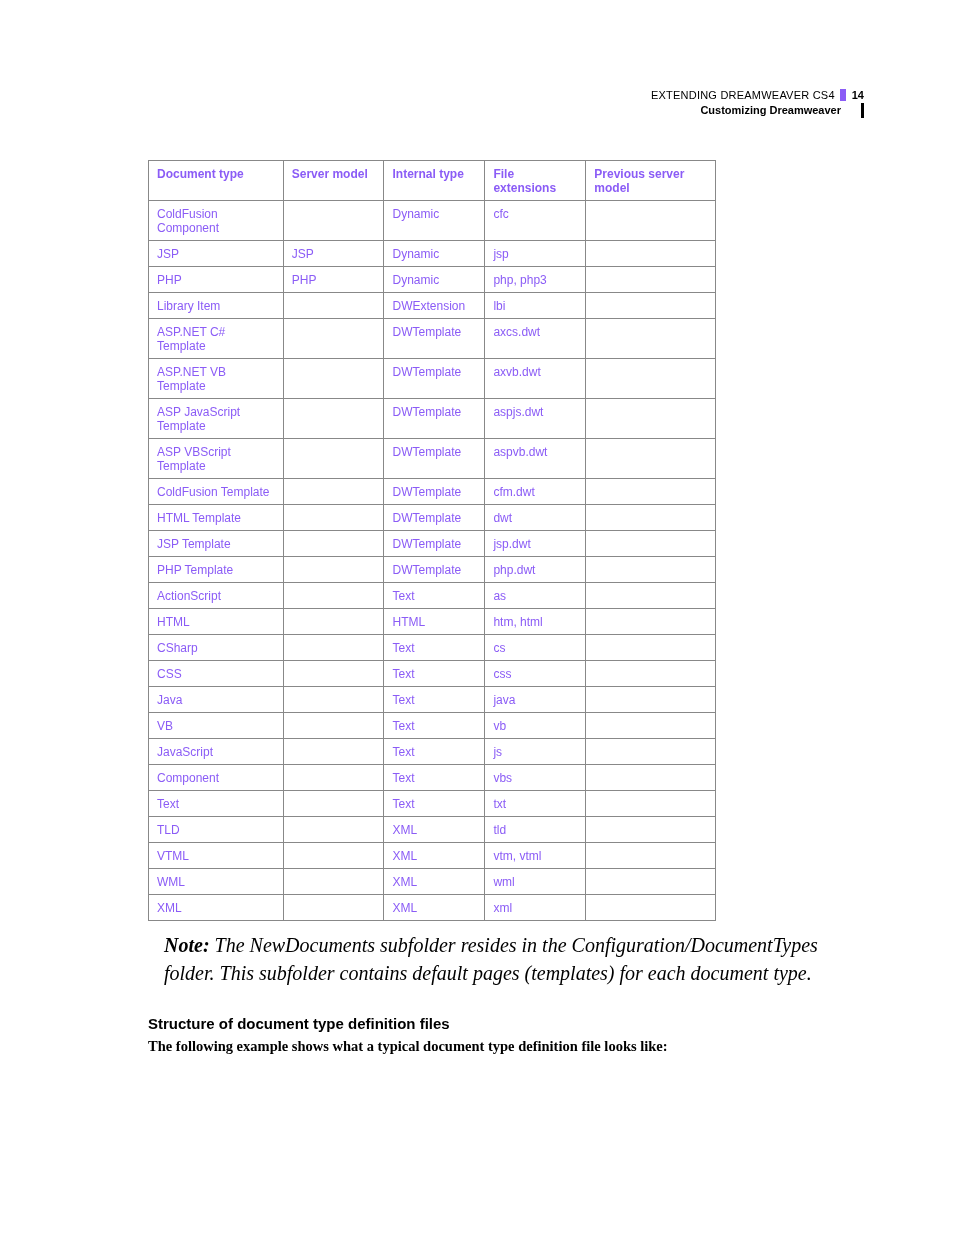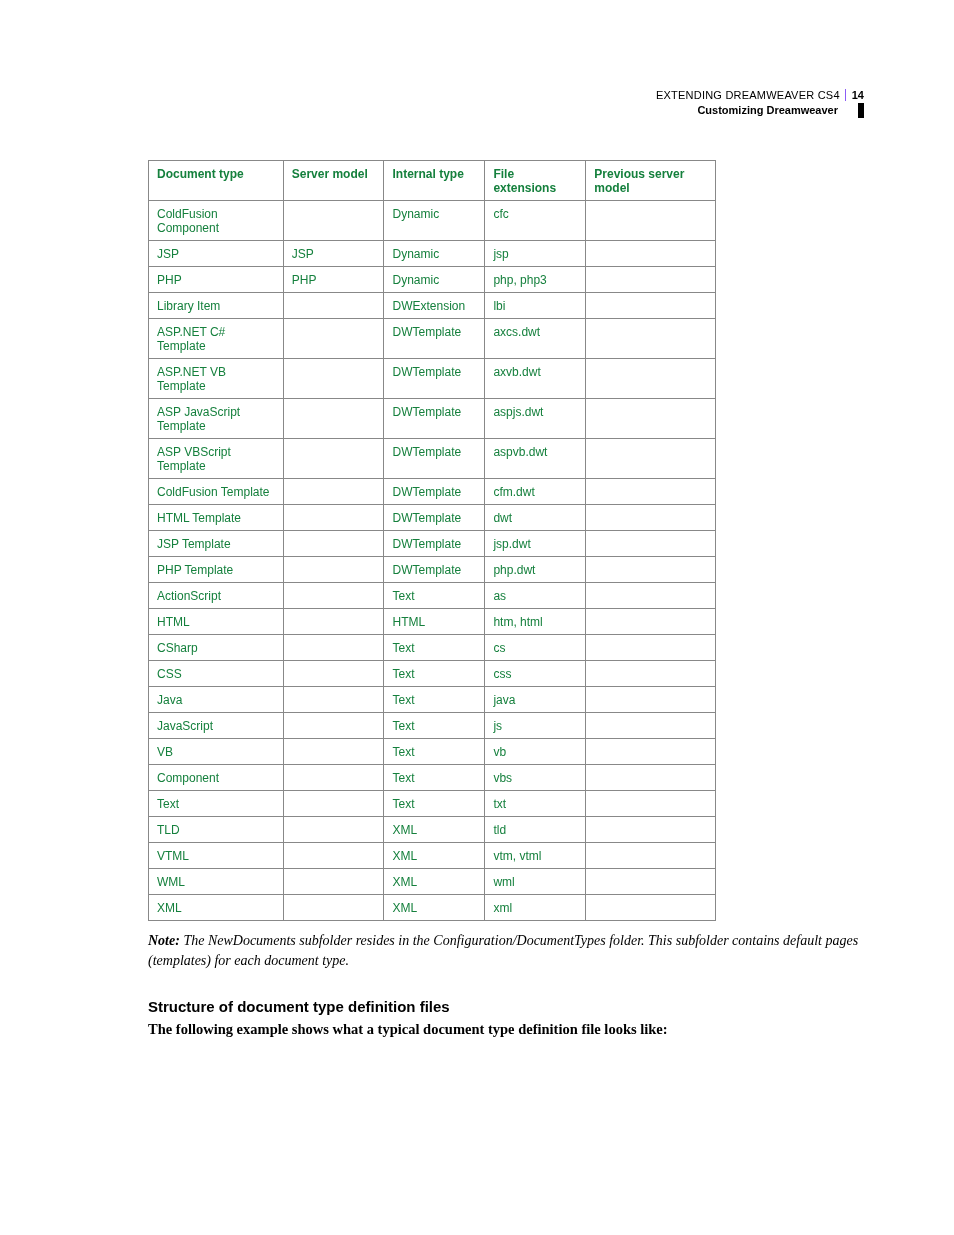--- a/index.html
+++ b/index.html
@@ -25,40 +25,40 @@
     font-family: "Myriad Pro", "Segoe UI", Arial, sans-serif;
     font-size: 11px;
     line-height: 1.35;
   }
   .running-line1 {
     letter-spacing: 0.02em;
   }
   .pagenum {
     font-weight: 700;
     padding-left: 6px;
-    border-left: 1px solid #8b5cf6;
+    border-left: 6px solid #8b5cf6;
     margin-left: 5px;
   }
   .running-line2 {
     font-weight: 700;
     padding-right: 20px;
   }
   .running-line2-wrap {
     display: inline-block;
-    border-right: 6px solid #000000;
+    border-right: 3px solid #000000;
   }
   .content {
     margin-top: 72px;
   }
   table.data {
     border-collapse: collapse;
     width: 568px;
     font-family: "Myriad Pro", "Segoe UI", Arial, sans-serif;
     font-size: 12px;
-    color: #15803d;
+    color: #8b5cf6;
   }
   table.data th, table.data td {
     border: 1px solid #888;
     padding: 6px 8px 5px 8px;
     text-align: left;
     vertical-align: top;
   }
   table.data th {
     font-weight: 700;
     font-size: 12px;
@@ -67,24 +67,24 @@
   table.data col.c2 { width: 101px; }
   table.data col.c3 { width: 101px; }
   table.data col.c4 { width: 101px; }
   table.data col.c5 { width: 130px; }
   p.body {
     font-size: 14.5px;
     line-height: 1.4;
     margin: 14px 0 0 0;
   }
   p.note {
-    font-size: 14px;
+    font-size: 20px;
     font-style: italic;
     line-height: 1.4;
-    margin: 10px 0 0 0;
+    margin: 10px 0 0 16px;
   }
   p.note .note-label {
     font-weight: 700;
     font-style: italic;
   }
   h3.sect {
     font-family: "Myriad Pro", "Segoe UI", Arial, sans-serif;
     font-weight: 700;
     font-size: 15px;
     margin: 28px 0 0 0;
@@ -237,31 +237,31 @@
             <td></td>
           </tr>
           <tr>
             <td>Java</td>
             <td></td>
             <td>Text</td>
             <td>java</td>
             <td></td>
           </tr>
           <tr>
+            <td>VB</td>
+            <td></td>
+            <td>Text</td>
+            <td>vb</td>
+            <td></td>
+          </tr>
+          <tr>
             <td>JavaScript</td>
             <td></td>
             <td>Text</td>
             <td>js</td>
-            <td></td>
-          </tr>
-          <tr>
-            <td>VB</td>
-            <td></td>
-            <td>Text</td>
-            <td>vb</td>
             <td></td>
           </tr>
           <tr>
             <td>Component</td>
             <td></td>
             <td>Text</td>
             <td>vbs</td>
             <td></td>
           </tr>
           <tr>

